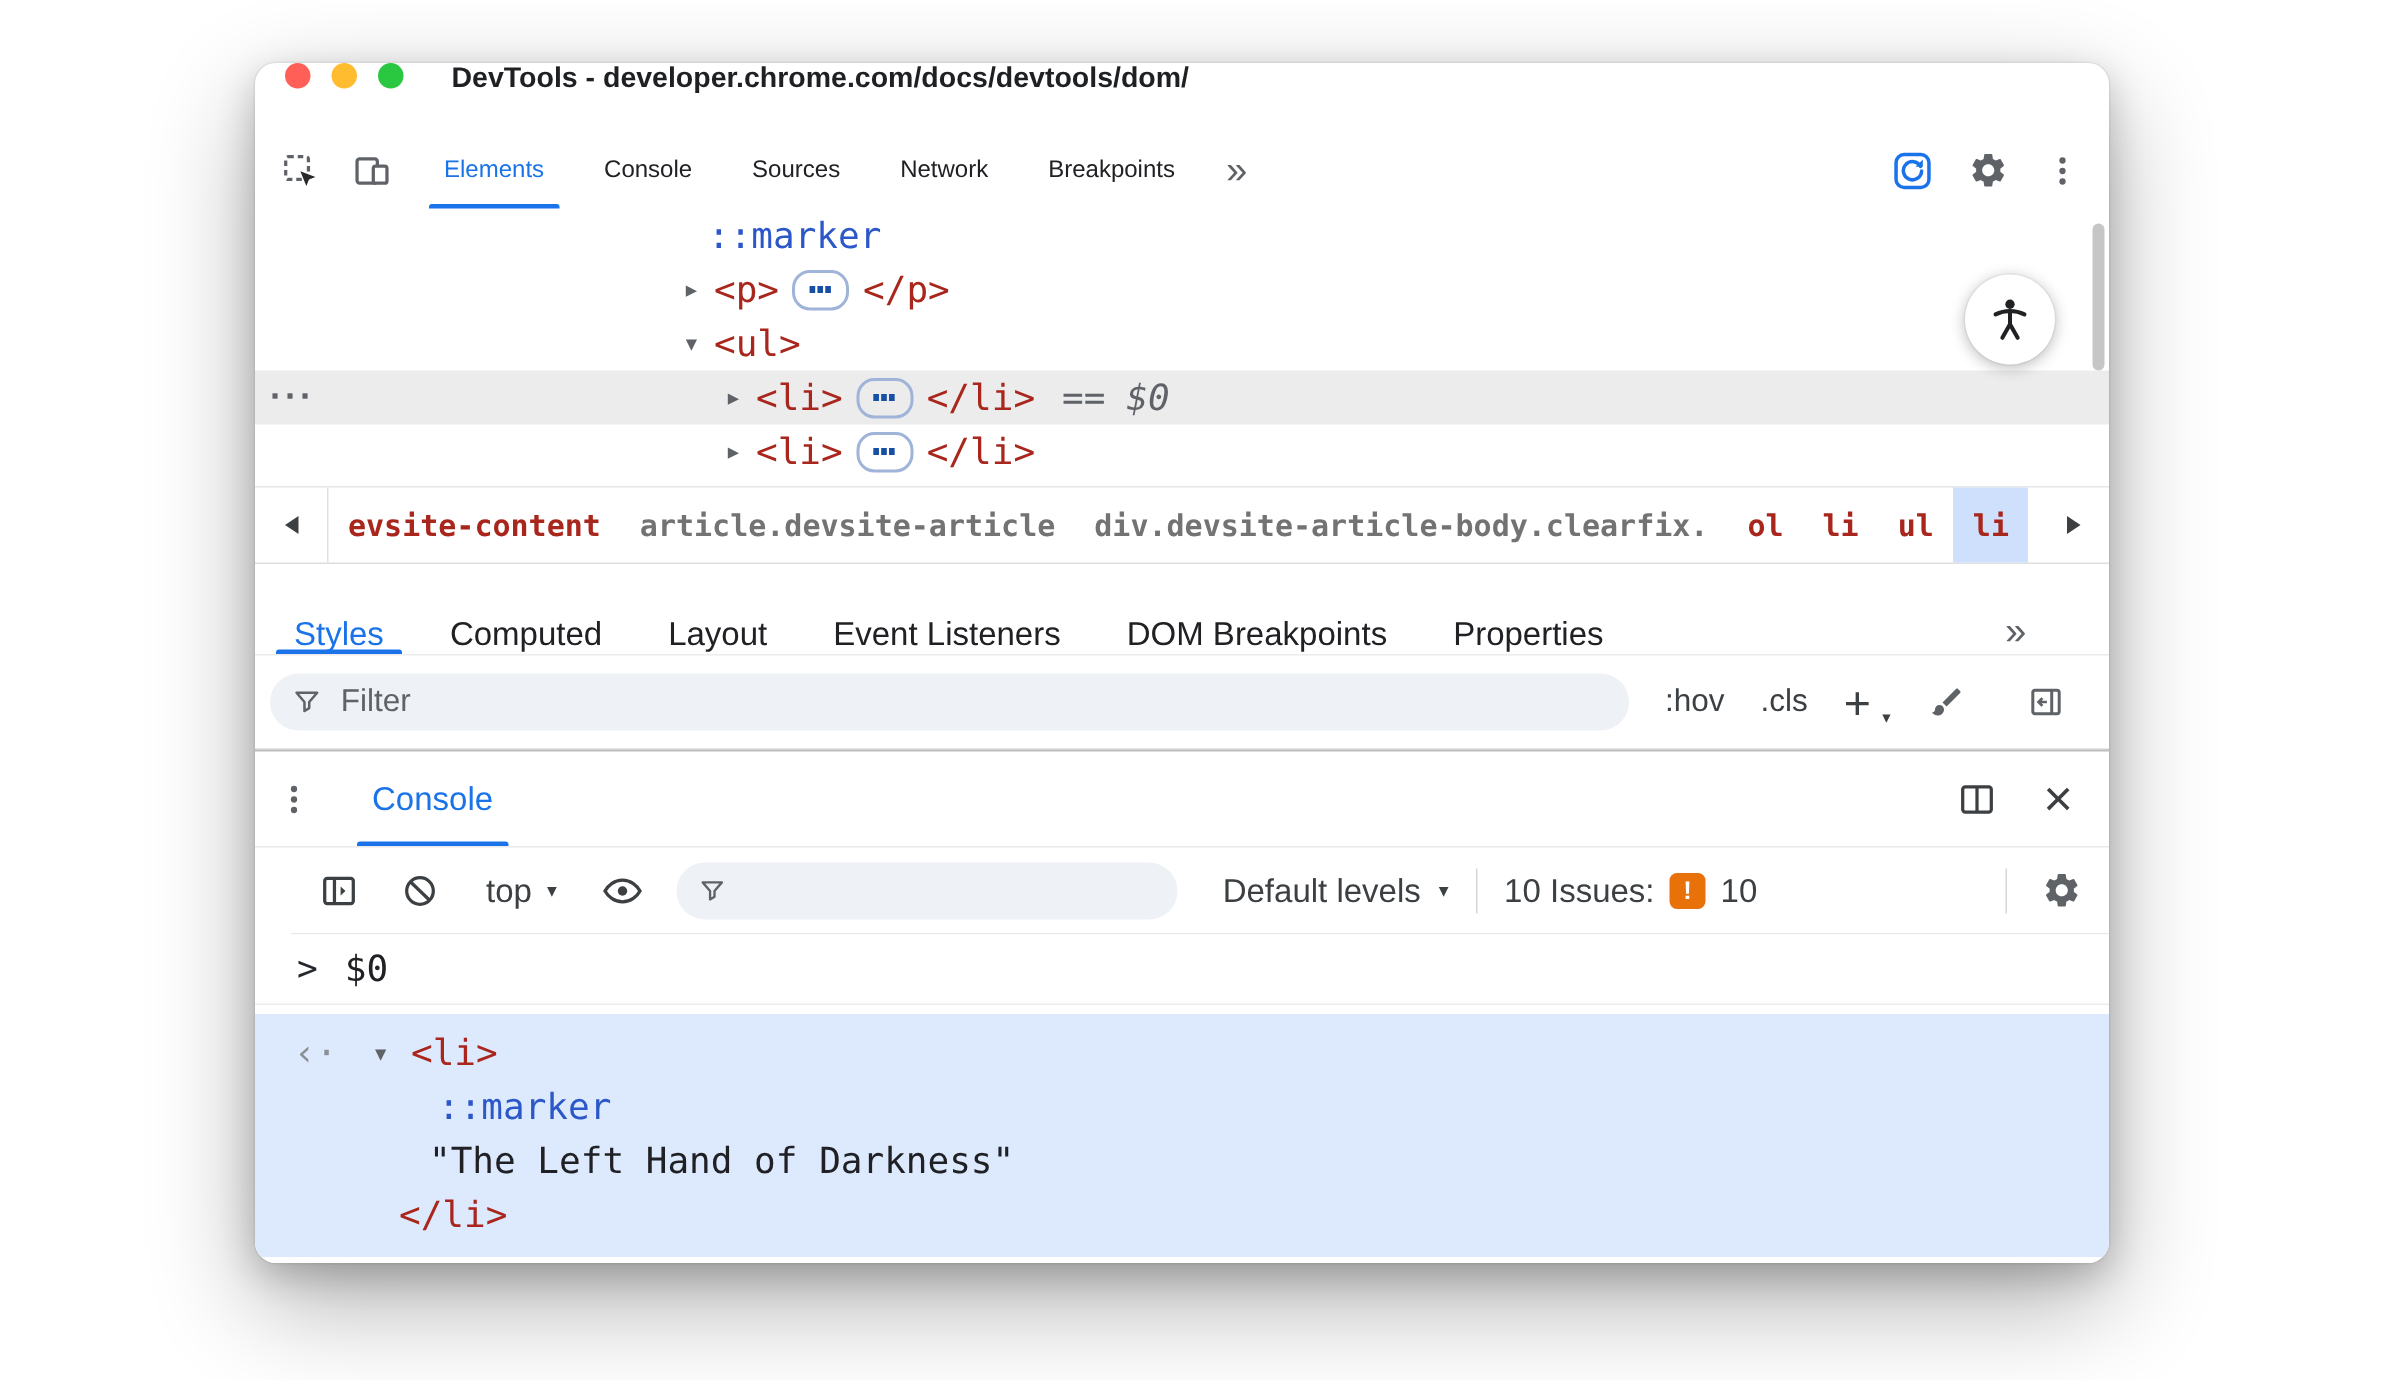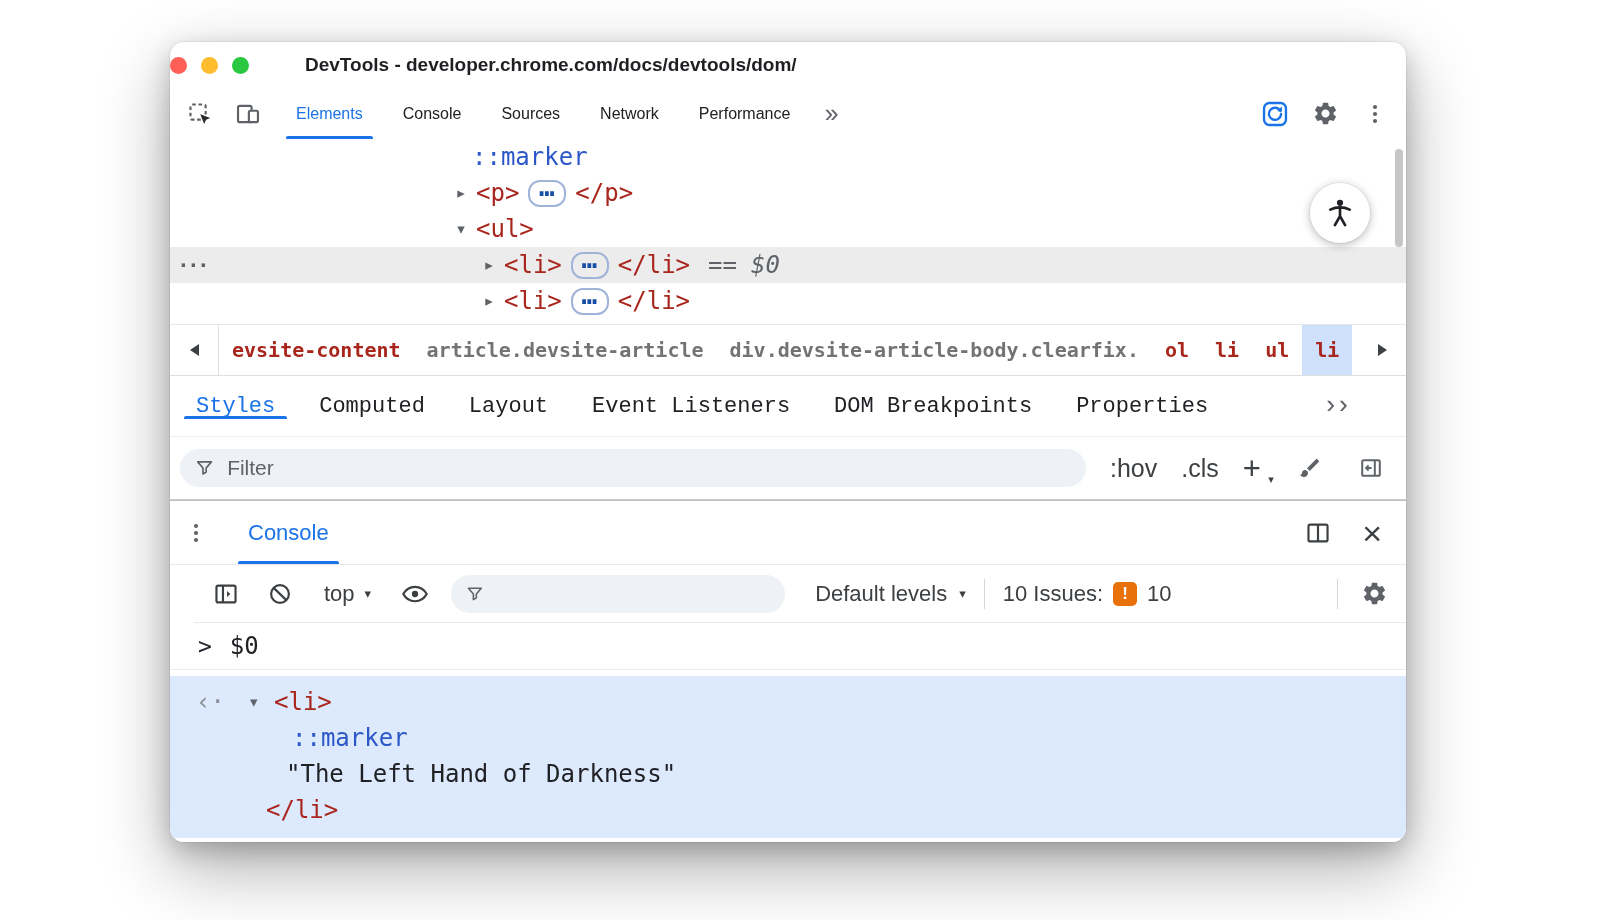--- a/index.html
+++ b/index.html
@@ -2,21 +2,21 @@
 <html><head>
 <meta charset="utf-8">
 <style>
   html,body{margin:0;padding:0;}
   body{width:1600px;height:920px;background:#ffffff;overflow:hidden;position:relative;
        font-family:"Liberation Sans",sans-serif;color:#202124;}
   .window{position:absolute;left:170px;top:42px;width:1236px;height:800px;background:#fff;
           border-radius:14px;overflow:hidden;display:flex;flex-direction:column;
           box-shadow:0 26px 70px rgba(0,0,0,.32),0 8px 24px rgba(0,0,0,.20),0 0 0 1px rgba(0,0,0,.05);}
   
-  .titlebar{flex:0 0 46px;display:flex;align-items:center;gap:24px;}
+  .titlebar{flex:0 0 46px;display:flex;align-items:flex-start;padding-left:20px;}
   .traffic{display:flex;gap:14px;}
   .light{width:17px;height:17px;border-radius:50%;}
   .light.red{background:#ff5f57}.light.yellow{background:#febc2e}.light.green{background:#2ac840}
   .title-text{margin-left:32px;font-size:19px;font-weight:700;color:#1f2023;}
   
   .toolbar{flex:0 0 51px;display:flex;align-items:stretch;padding-left:6px;}
   .tool-btn{width:48px;display:flex;align-items:center;justify-content:center;cursor:pointer;}
   .tabs{display:flex;align-items:stretch;margin-left:4px;}
   .tab{position:relative;display:flex;align-items:center;padding:0 20px;font-size:16px;color:#202124;cursor:pointer;}
   .tab.active{color:#1a73e8;}
@@ -50,32 +50,32 @@
   .crumb-nav{width:48px;flex:0 0 48px;display:flex;align-items:center;justify-content:center;cursor:pointer;}
   .crumb-nav.left{border-right:1px solid #e0e0e0;}
   .crumb-nav.right{margin-left:auto;}
   .tri-left{width:0;height:0;border-top:6px solid transparent;border-bottom:6px solid transparent;border-right:9px solid #3c4043;}
   .tri-right{width:0;height:0;border-top:6px solid transparent;border-bottom:6px solid transparent;border-left:9px solid #3c4043;}
   .crumb{display:flex;align-items:center;padding:0 13px;cursor:pointer;white-space:pre;font-weight:bold;}
   .c-tag{color:#a9261d;}
   .c-class{color:#737373;}
   .c-sel{background:#cfe0fc;color:#a9261d;}
   
-  .styles-tabs{flex:0 0 60px;display:flex;align-items:center;border-bottom:1px solid #ececec;padding-left:4px;font-family:Liberation Mono, monospace;}
+  .styles-tabs{flex:0 0 60px;display:flex;align-items:flex-end;border-bottom:1px solid #ececec;padding-left:4px;}
   .stab{position:relative;display:flex;align-items:center;padding:0 22px;font-size:22px;color:#202124;cursor:pointer;}
   .stab.active{color:#1a73e8;}
   .stab.active::after{content:"";position:absolute;left:10px;right:10px;bottom:0;height:3px;background:#1a73e8;border-radius:2px 2px 0 0;}
   .smore{margin-left:auto;margin-right:58px;display:flex;align-items:center;color:#5f6368;font-size:26px;letter-spacing:-3px;cursor:pointer;}
   
   .filter-row{flex:0 0 62px;display:flex;align-items:center;padding:0 16px 0 10px;border-bottom:1px solid #cfcfcf;gap:24px;}
   .filter-pill{flex:0 0 878px;height:38px;border-radius:19px;background:#eef1f5;display:flex;align-items:center;padding:0 14px;gap:10px;}
   .filter-pill input{border:0;background:transparent;outline:none;font-size:21px;color:#3c4043;width:100%;
                      font-family:"Liberation Sans",sans-serif;}
   .filter-pill input::placeholder{color:#5f6368;}
-  .txt-btn{font-size:25px;color:#3c4043;cursor:pointer;}
+  .txt-btn{font-size:21px;color:#3c4043;cursor:pointer;}
   .plus-wrap{position:relative;font-size:31px;color:#3c4043;line-height:1;cursor:pointer;margin-right:6px;}
   .plus-caret{position:absolute;right:-13px;bottom:-1px;font-size:11px;color:#3c4043;}
   
   .drawer-header{flex:0 0 63px;border-top:1px solid #bdbdbd;border-bottom:1px solid #e9e9e9;display:flex;align-items:stretch;}
   .kebab-btn{width:52px;display:flex;align-items:center;justify-content:center;cursor:pointer;}
   .drawer-tab{position:relative;display:flex;align-items:center;padding:0 18px;margin-left:8px;font-size:22px;color:#1a73e8;cursor:pointer;}
   .drawer-tab::after{content:"";position:absolute;left:8px;right:8px;bottom:0;height:3px;background:#1a73e8;border-radius:2px 2px 0 0;}
   .drawer-right{margin-left:auto;display:flex;align-items:center;gap:26px;padding-right:24px;}
   .close-x{font-size:34px;color:#3c4043;line-height:1;cursor:pointer;}
   
@@ -140,21 +140,21 @@
       <div class="tab">
           <span>Console</span>
         </div>
       <div class="tab">
           <span>Sources</span>
         </div>
       <div class="tab">
           <span>Network</span>
         </div>
       <div class="tab">
-          <span>Performance</span>
+          <span>Breakpoints</span>
         </div>
       <div class="more-btn">
           <span>››</span>
         </div>
     </div>
     <div class="toolbar-right">
       <div class="icon-btn">
         <svg width="28" height="28" viewBox="0 0 24 24">
           <rect x="2.6" y="2.6" width="18.8" height="18.8" rx="4.6" fill="none" stroke="#1a73e8" stroke-width="2"></rect>
           <path d="M16.6 9.4A5.2 5.2 0 1 0 17.2 12" fill="none" stroke="#1a73e8" stroke-width="2" stroke-linecap="round"></path>

